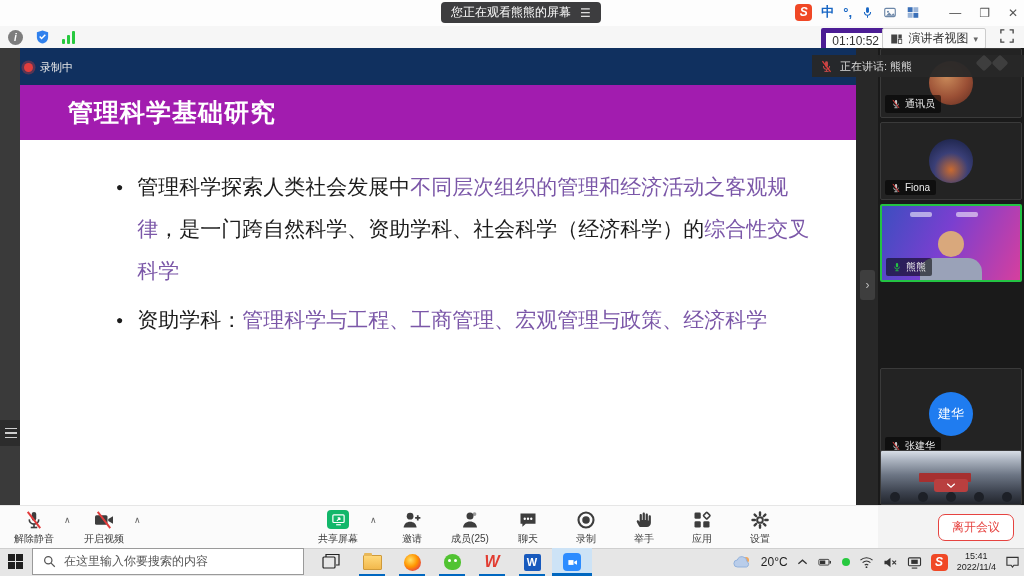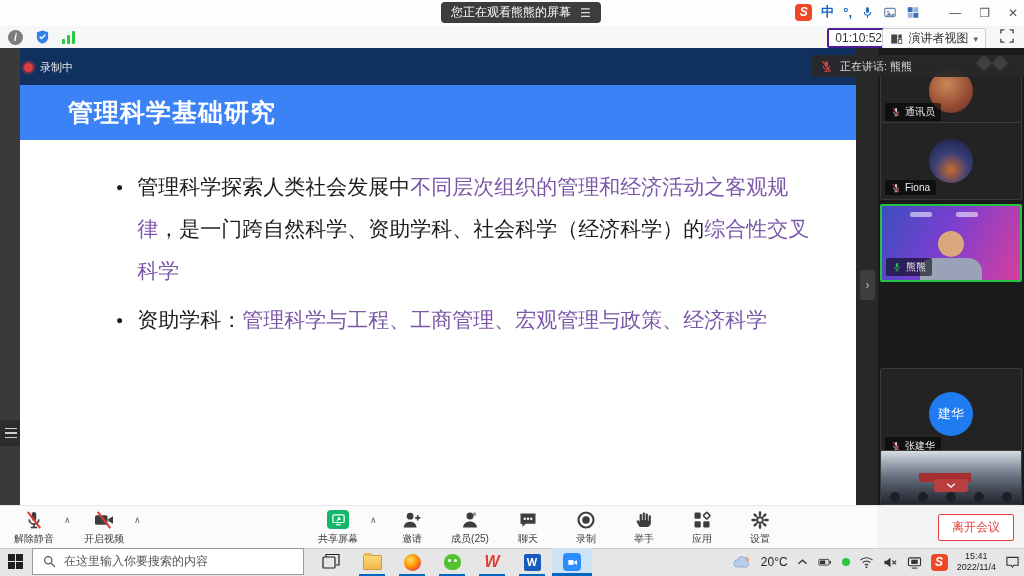--- a/index.html
+++ b/index.html
@@ -21,34 +21,34 @@
   #win-controls{right:6px;top:0;height:26px;display:flex;align-items:center;gap:18px;color:#555;font-size:12px}
   #win-controls span{cursor:default}
 
   
   #statusbar{left:0;top:26px;width:1024px;height:22px;background:#f6f6f6;border-bottom:1px solid #dedede}
   #status-left{left:8px;top:29px;display:flex;align-items:center;gap:12px}
   .info-circle{width:15px;height:15px;border-radius:50%;background:#7d7d7d;color:#fff;font-size:10px;
       display:flex;align-items:center;justify-content:center;font-style:italic;font-weight:bold}
   .sig-bars{display:flex;align-items:flex-end;gap:2px}
   .sig-bars i{display:block;width:3px;background:#27c93f;border-radius:1px}
-  #timer-box{right:134px;top:28px;background:#fff;border:2px solid #4c1d95;border-radius:2px;
+  #timer-box{right:134px;top:28px;background:#fff;border:5px solid #4c1d95;border-radius:2px;
       font-size:12px;color:#333;padding:1px 6px}
   #viewmode-btn{right:38px;top:28px;border:1px solid #ccc;border-radius:2px;background:#fbfbfb;
       display:flex;align-items:center;gap:5px;padding:1px 7px;font-size:12px;color:#333}
   #fullscreen-btn{right:10px;top:29px}
 
   
   #left-strip{left:0;top:48px;width:20px;height:457px;background:#3a3a3a}
   #sidebar-toggle{left:0;top:420px;width:24px;height:26px;background:#2c2c2c;border-radius:0 5px 5px 0;
       display:flex;flex-direction:column;justify-content:center;gap:3px;padding-left:5px}
   #sidebar-toggle i{display:block;width:12px;height:1.5px;background:#cfcfcf}
   #share-area{left:20px;top:48px;width:836px;height:457px;background:#fff}
   #share-top{left:0;top:0;width:836px;height:37px;background:#10305f}
-  #slide-banner{left:0;top:37px;width:836px;height:55px;background:#3b82f6;display:flex;align-items:center}
+  #slide-banner{left:0;top:37px;width:836px;height:55px;background:#a21caf;display:flex;align-items:center}
   #slide-title{color:#fff;font-size:25px;font-weight:bold;letter-spacing:1px;padding-left:48px}
   #recording-pill{left:4px;top:12px;display:flex;align-items:center;gap:7px;color:#e8e8e8;font-size:11px}
   .rec-dot{width:9px;height:9px;border-radius:50%;background:#e03e3e;box-shadow:0 0 0 2.5px rgba(224,62,62,.35)}
   #slide-bullets{left:96px;top:118px;width:700px}
   .bullet{display:flex;gap:14px;font-size:21px;line-height:42px;color:#1c1c1c;margin-bottom:7px}
   .bullet .marker{font-size:12px;line-height:42px}
   .seg.purple{color:#7b57a8}
 
   #panel-gap{left:856px;top:48px;width:22px;height:457px;background:#282828}
   #collapse-handle{left:860px;top:270px;width:15px;height:30px;background:#3e3e3e;border-radius:3px;
@@ -92,21 +92,21 @@
   #mtoolbar-right{left:878px;top:505px;width:146px;height:43px;background:#f3f3f3;border-top:1px solid #e6e6e6}
   .tb-group{position:absolute;top:3px;display:flex;align-items:flex-start}
   #tb-left{left:8px;gap:4px}
   #tb-center{left:312px;gap:6px}
   .tb-btn{display:flex;flex-direction:column;align-items:center;width:52px;cursor:pointer}
   .tb-btn .ic{height:21px;display:flex;align-items:center;justify-content:center}
   .tb-btn .lb{font-size:10px;color:#3c3c3c;margin-top:2px;white-space:nowrap}
   .tb-chev{font-size:9px;color:#666;margin-top:6px;width:10px}
   .share-ic{width:22px;height:19px;background:#12b76a;border-radius:4px;display:flex;align-items:center;justify-content:center}
   #leave-btn{position:absolute;right:10px;top:8px;border:1px solid #e64340;color:#e64340;background:#fff;
-      border-radius:2px;font-size:12px;padding:4px 13px;cursor:pointer}
+      border-radius:7px;font-size:12px;padding:4px 13px;cursor:pointer}
 
   
   #taskbar{left:0;top:548px;width:1024px;height:28px;background:#e6e6e6;border-top:1px solid #cfcfcf;box-sizing:border-box}
   #start-btn{left:8px;top:554px;display:grid;grid-template-columns:7px 7px;grid-gap:1px}
   #start-btn i{display:block;width:7px;height:7px;background:#1f1f1f}
   #search-box{left:32px;top:548px;width:272px;height:27px;background:#fff;border:1px solid #9a9a9a;
       box-sizing:border-box;display:flex;align-items:center;gap:8px;padding-left:10px}
   #search-box .ph{font-size:12px;color:#555}
   #taskview-btn{left:322px;top:553px}
   #app-row{left:352px;top:548px;height:28px;display:flex}
@@ -231,21 +231,21 @@
         <span class="marker">●</span>
         <span class="btext"><span class="seg">资助学科：</span><span class="seg purple">管理科学与工程、工商管理、宏观管理与政策、经济科学</span></span>
       </div>
     </div>
 </div>
 
 <div id="panel-gap" class="abs"></div>
 <div id="collapse-handle" class="abs">›</div>
 
 <div id="panel" class="abs">
-    <div class="tile" style="top: 8px; height: 70px;">
+    <div class="tile" style="top: 0px; height: 70px;">
       <div class="avatar av-photo-warm"></div>
       <div class="name-tag">
         <span>
           <svg width="10" height="10" viewBox="0 0 16 16">
             <rect x="6.2" y="1.5" width="3.6" height="7" rx="1.8" fill="#c9c9c9"></rect>
             <path d="M4.2 7.5a3.8 3.8 0 0 0 7.6 0" fill="none" stroke="#c9c9c9" stroke-width="1.3"></path>
             <line x1="8" y1="11.6" x2="8" y2="14" stroke="#c9c9c9" stroke-width="1.3"></line>
             <line x1="5.4" y1="14" x2="10.6" y2="14" stroke="#c9c9c9" stroke-width="1.3"></line>
             <line x1="3" y1="1.5" x2="13" y2="14.5" stroke="#e23b3b" stroke-width="1.6"></line>
           </svg>

